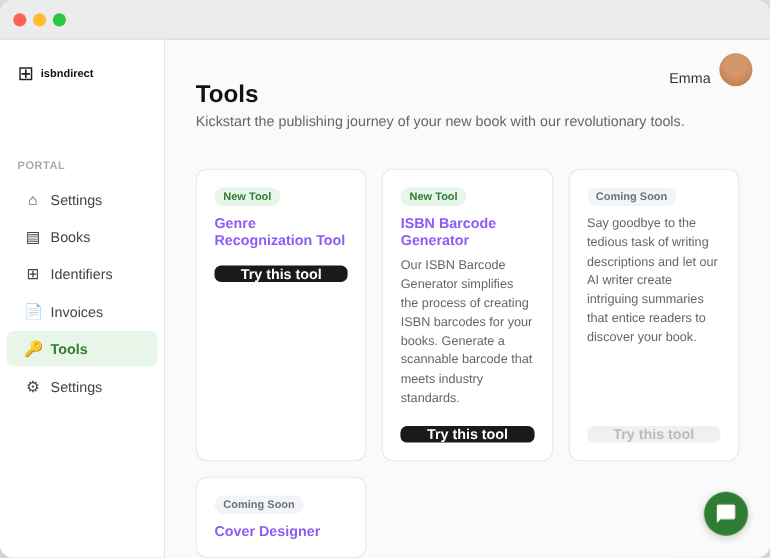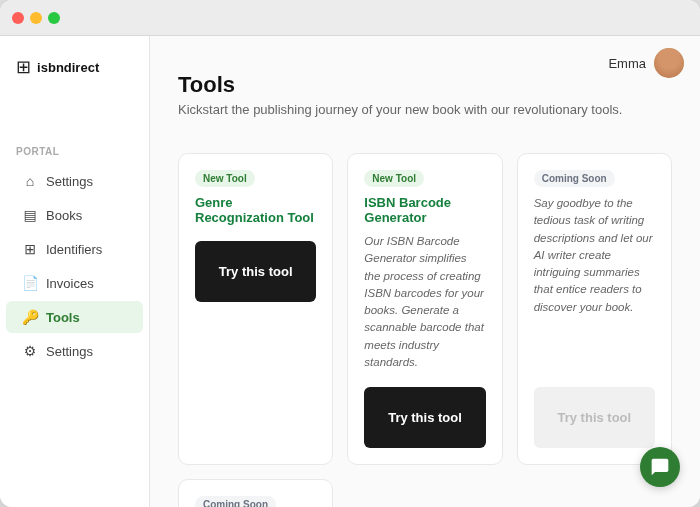--- a/index.html
+++ b/index.html
@@ -54,21 +54,21 @@
       display: flex;
       align-items: center;
       gap: 6px;
       padding: 0 16px 20px;
     }
     .logo-icon {
       font-size: 18px;
       color: #222;
     }
     .logo-text {
-      font-size: 13px;
+      font-size: 10px;
       font-weight: 700;
       color: #111;
     }
     .sidebar-section-label {
       font-size: 10px;
       color: #aaa;
       text-transform: uppercase;
       letter-spacing: 0.5px;
       padding: 0 16px 8px;
       font-weight: 600;
@@ -102,21 +102,21 @@
     .header-row {
       display: flex;
       align-items: center;
       justify-content: flex-end;
       position: absolute;
       top: 12px;
       right: 16px;
     }
     .user-info {
       display: flex;
-      align-items: center;
+      align-items: flex-end;
       gap: 8px;
     }
     .user-name { font-size: 13px; color: #333; font-weight: 500; }
     .avatar {
       width: 30px;
       height: 30px;
       border-radius: 50%;
       background: #c9a87a;
       display: flex;
       align-items: center;
@@ -165,32 +165,31 @@
       font-weight: 600;
       padding: 3px 8px;
       border-radius: 12px;
       width: fit-content;
     }
     .badge.new { background: #e8f5e9; color: #2e7d32; }
     .badge.coming-soon { background: #f3f4f6; color: #6b7280; }
     .card-title {
       font-size: 13px;
       font-weight: 700;
-      color: #15803d;
+      color: #8b5cf6;
     }
     .card-desc {
       font-size: 11.5px;
       color: #666;
       line-height: 1.5;
       flex: 1;
-      font-style: italic;
     }
     .btn-try {
       margin-top: 8px;
-      padding: 23px 0;
+      padding: 0 0;
       border-radius: 6px;
       border: none;
       font-size: 13px;
       font-weight: 600;
       cursor: pointer;
       width: 100%;
       text-align: center;
     }
     .btn-try.active {
       background: #1a1a1a;

